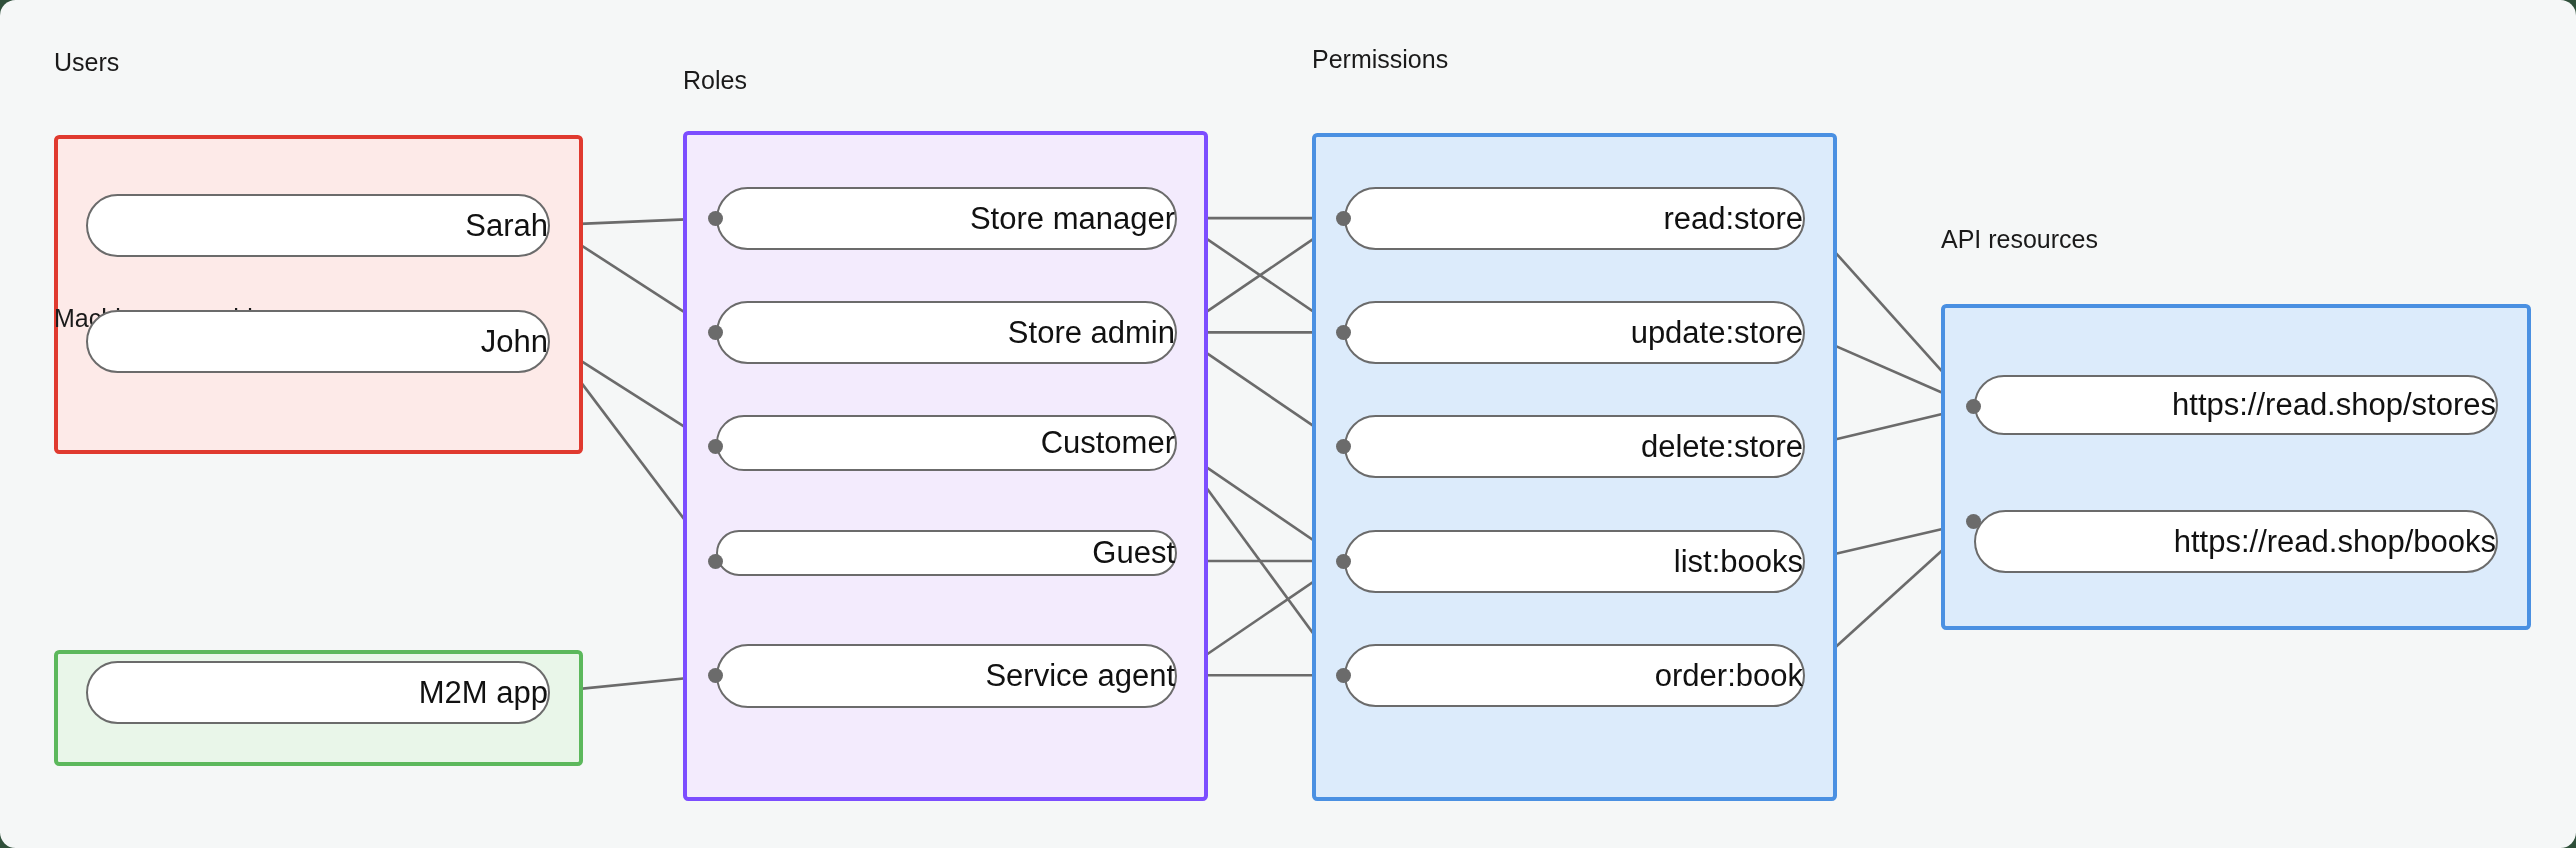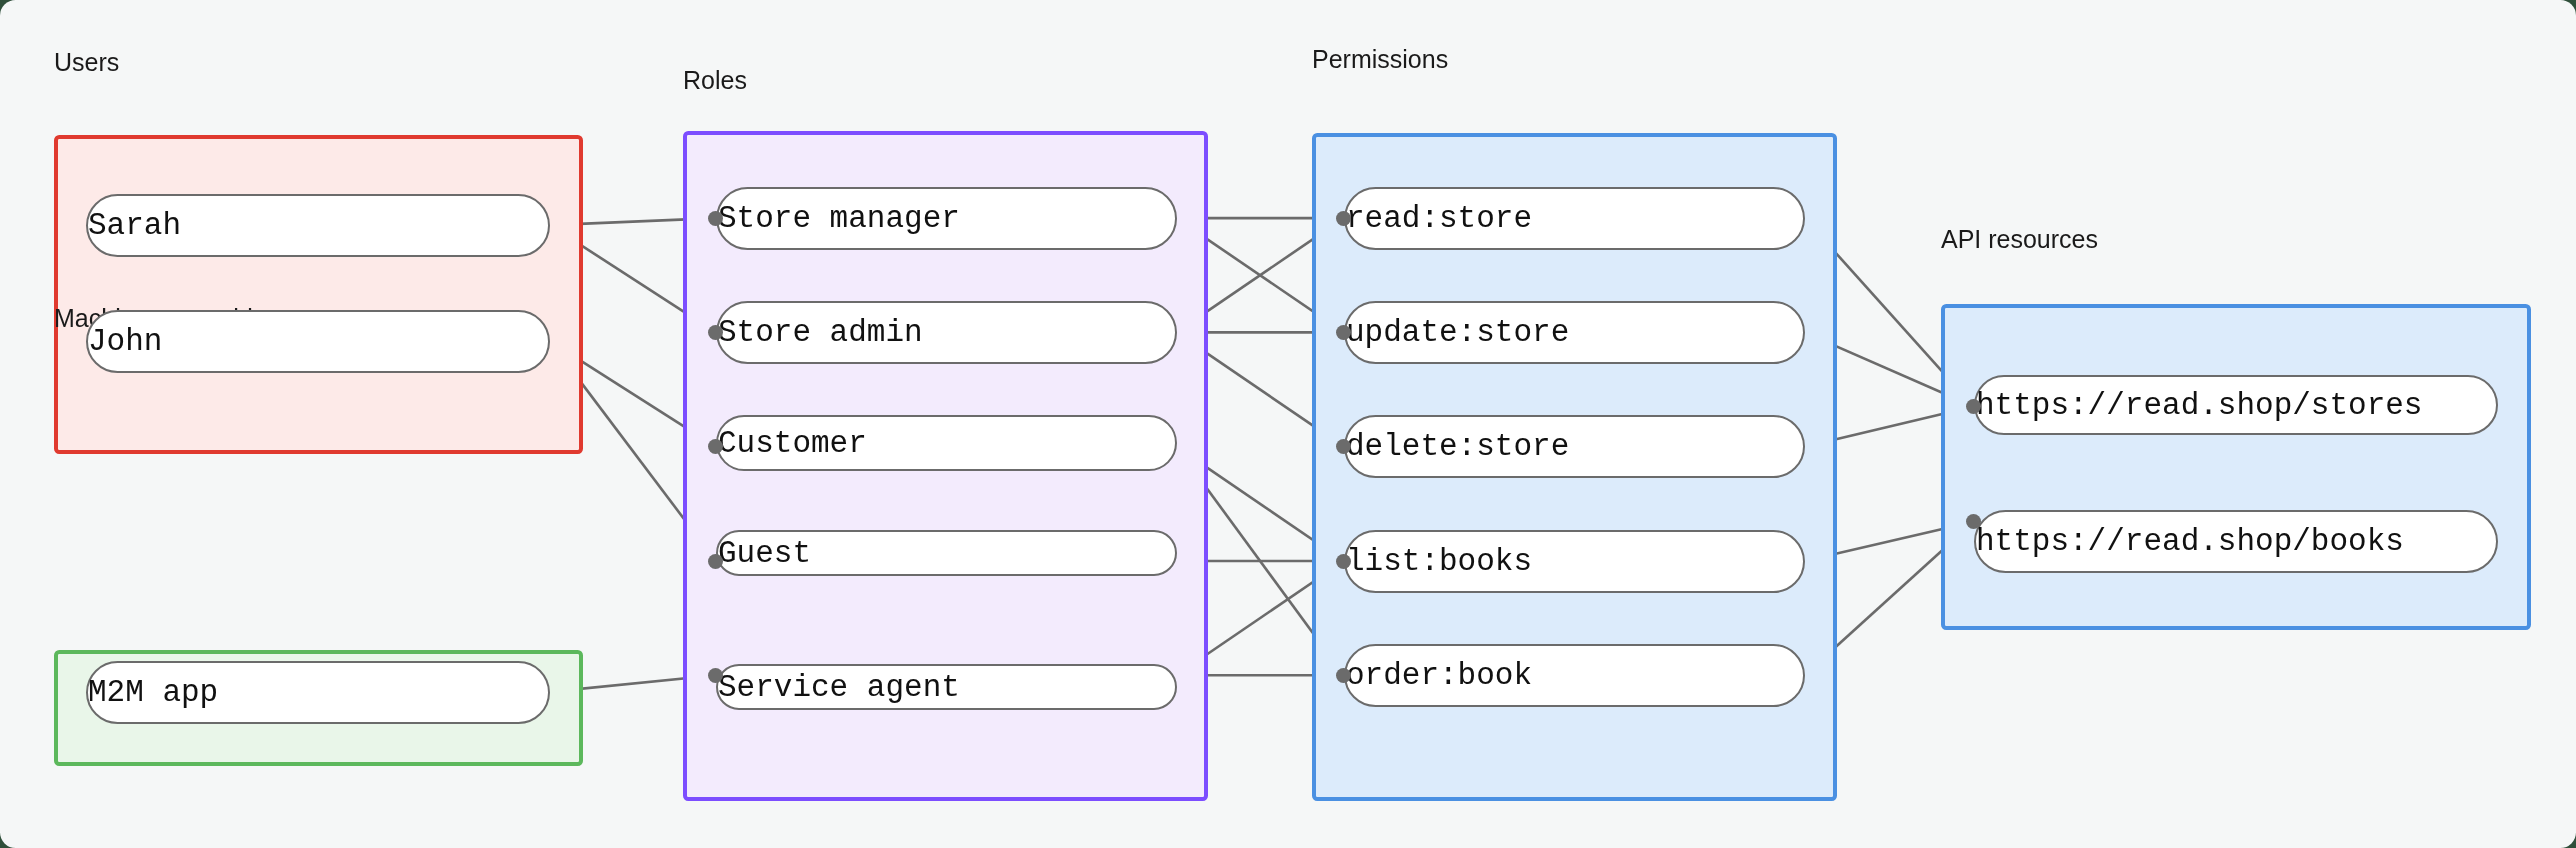--- a/index.html
+++ b/index.html
@@ -44,24 +44,24 @@
     z-index: 2;
   }
   .node {
     position: absolute;
     box-sizing: border-box;
     background: #ffffff;
     border: 2.6px solid #6b6b6b;
     border-radius: 872px;
     display: flex;
     align-items: center;
-    justify-content: flex-start;
+    justify-content: flex-end;
     font-size: 31px;
     color: #111111;
-    font-family: Liberation Mono, monospace;
+    font-family: Liberation Sans, sans-serif;
     white-space: nowrap;
     z-index: 4;
   }
   .port {
     position: absolute;
     width: 15px;
     height: 15px;
     border-radius: 50%;
     background: #6b6b6b;
     z-index: 5;
@@ -122,21 +122,21 @@
       </div>
       <div class="node" style="left: 716px; top: 301px; width: 461px; height: 63px;">
         <span>Store admin</span>
       </div>
       <div class="node" style="left: 716px; top: 415px; width: 461px; height: 56px;">
         <span>Customer</span>
       </div>
       <div class="node" style="left: 716px; top: 530px; width: 461px; height: 46px;">
         <span>Guest</span>
       </div>
-      <div class="node" style="left: 716px; top: 664px; width: 461px; height: 46px;">
+      <div class="node" style="left: 716px; top: 644px; width: 461px; height: 64px;">
         <span>Service agent</span>
       </div>
       <div class="node" style="left: 1344px; top: 187px; width: 461px; height: 63px;">
         <span>read:store</span>
       </div>
       <div class="node" style="left: 1344px; top: 301px; width: 461px; height: 63px;">
         <span>update:store</span>
       </div>
       <div class="node" style="left: 1344px; top: 415px; width: 461px; height: 63px;">
         <span>delete:store</span>

